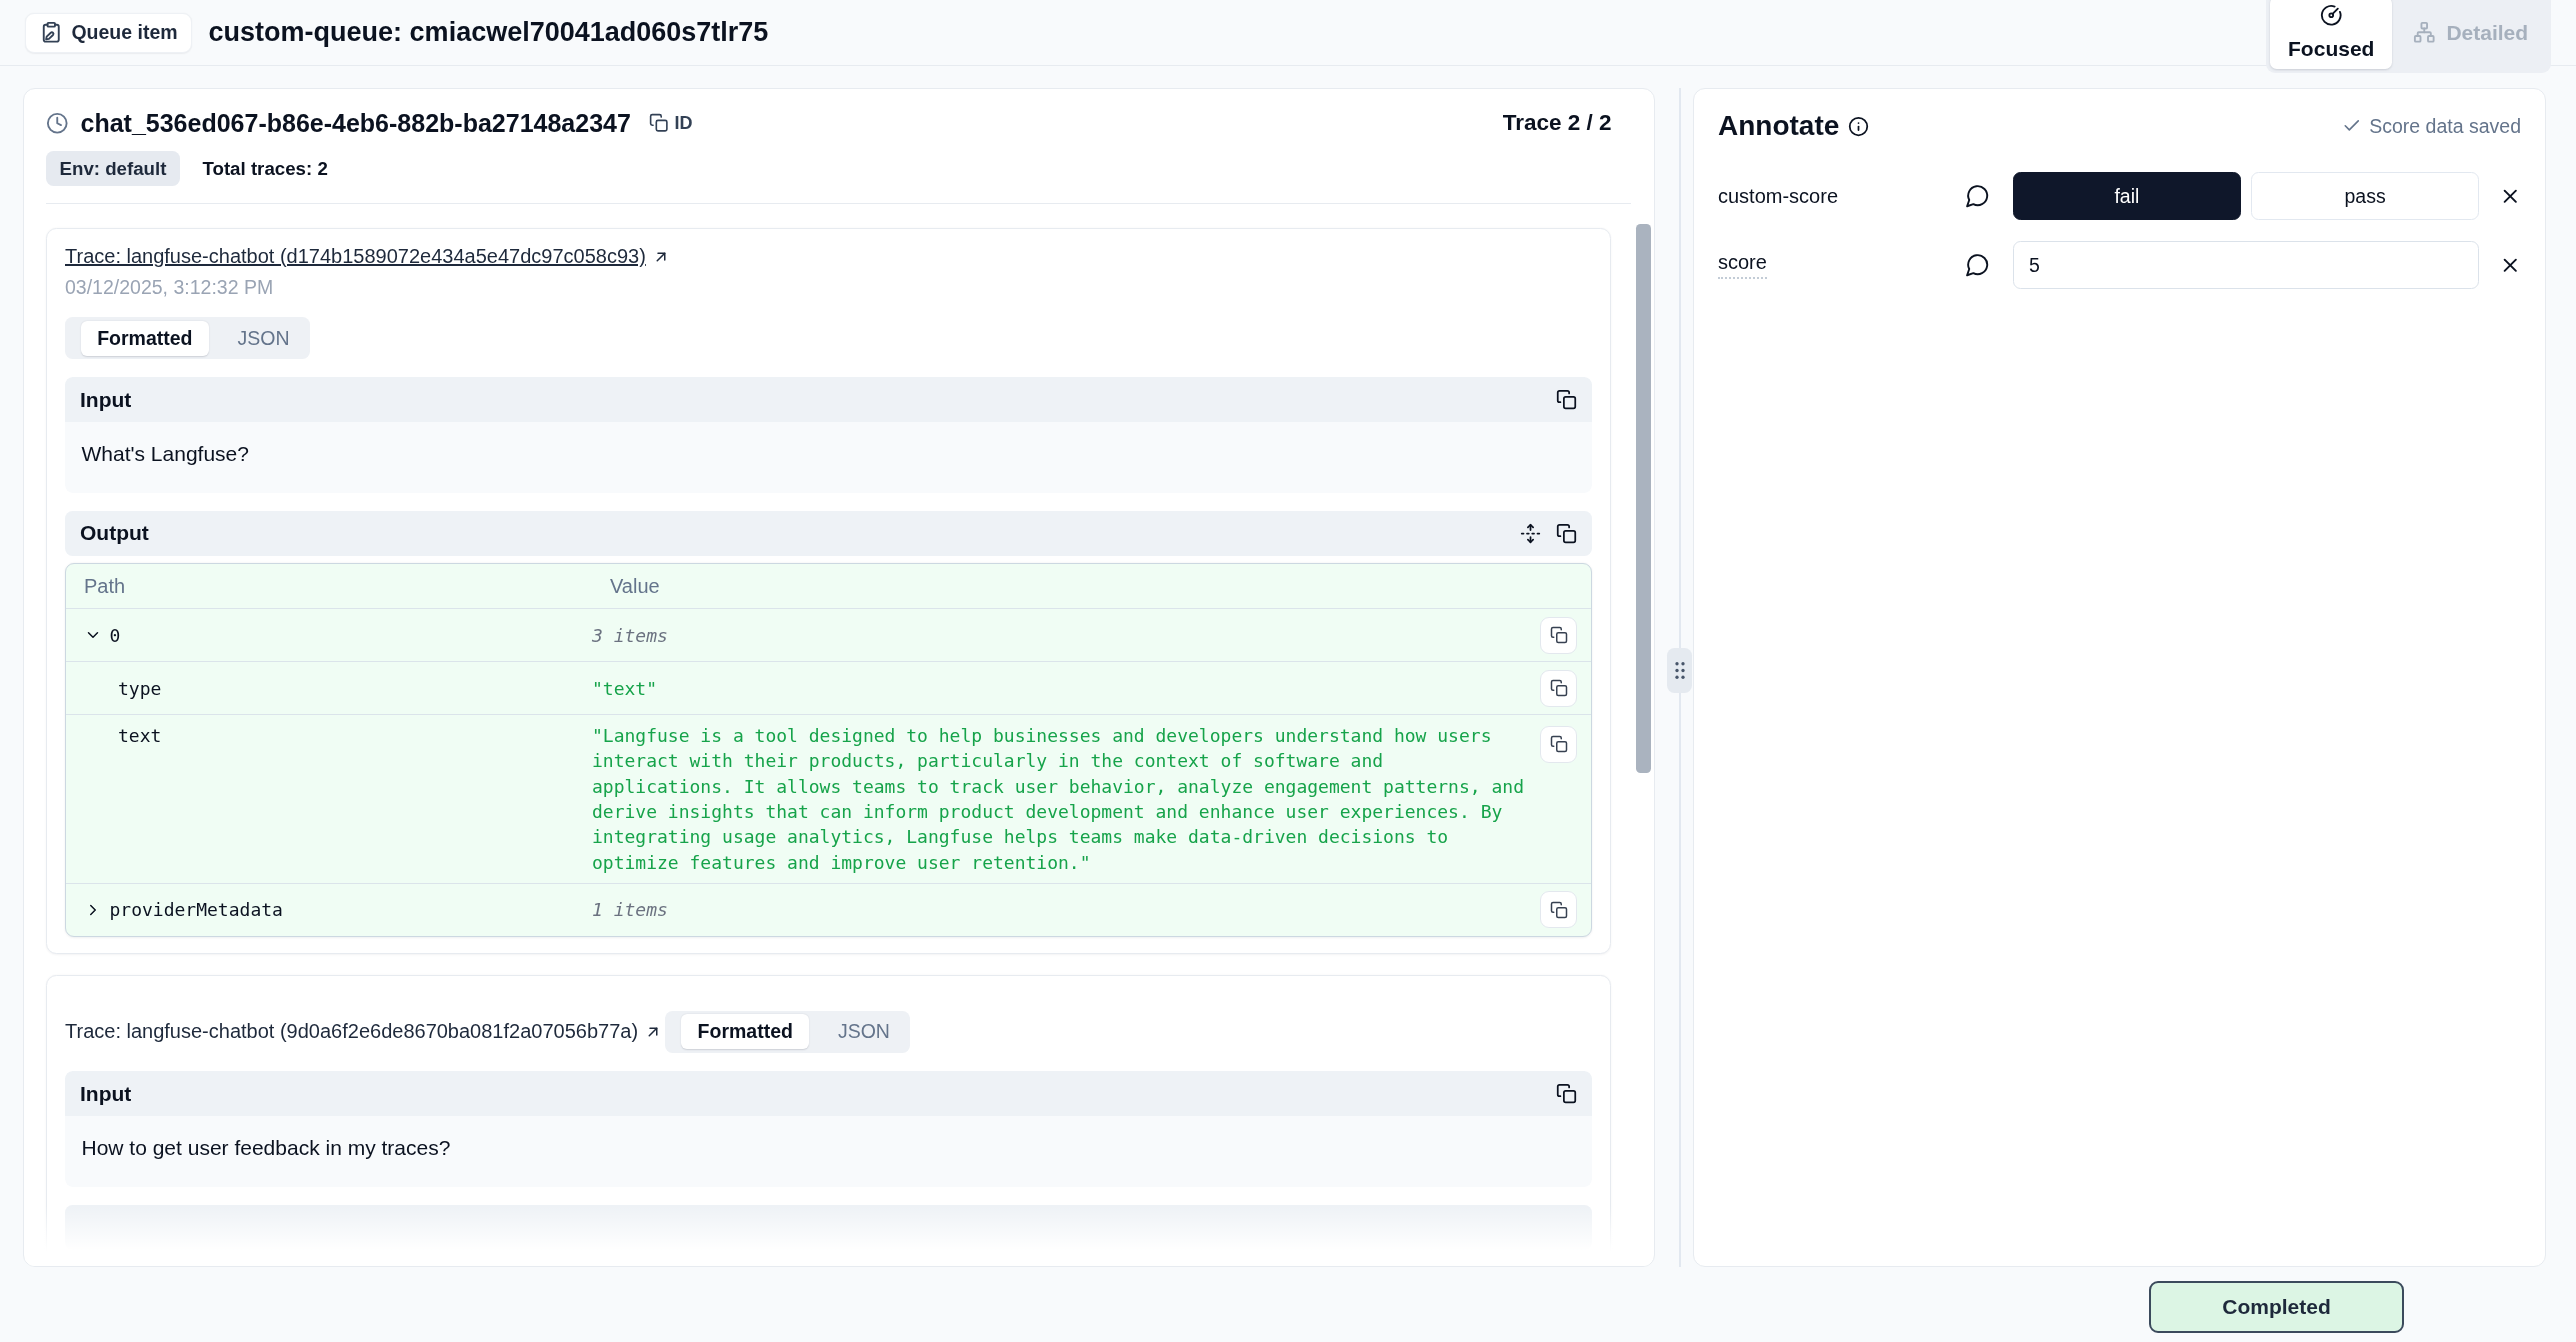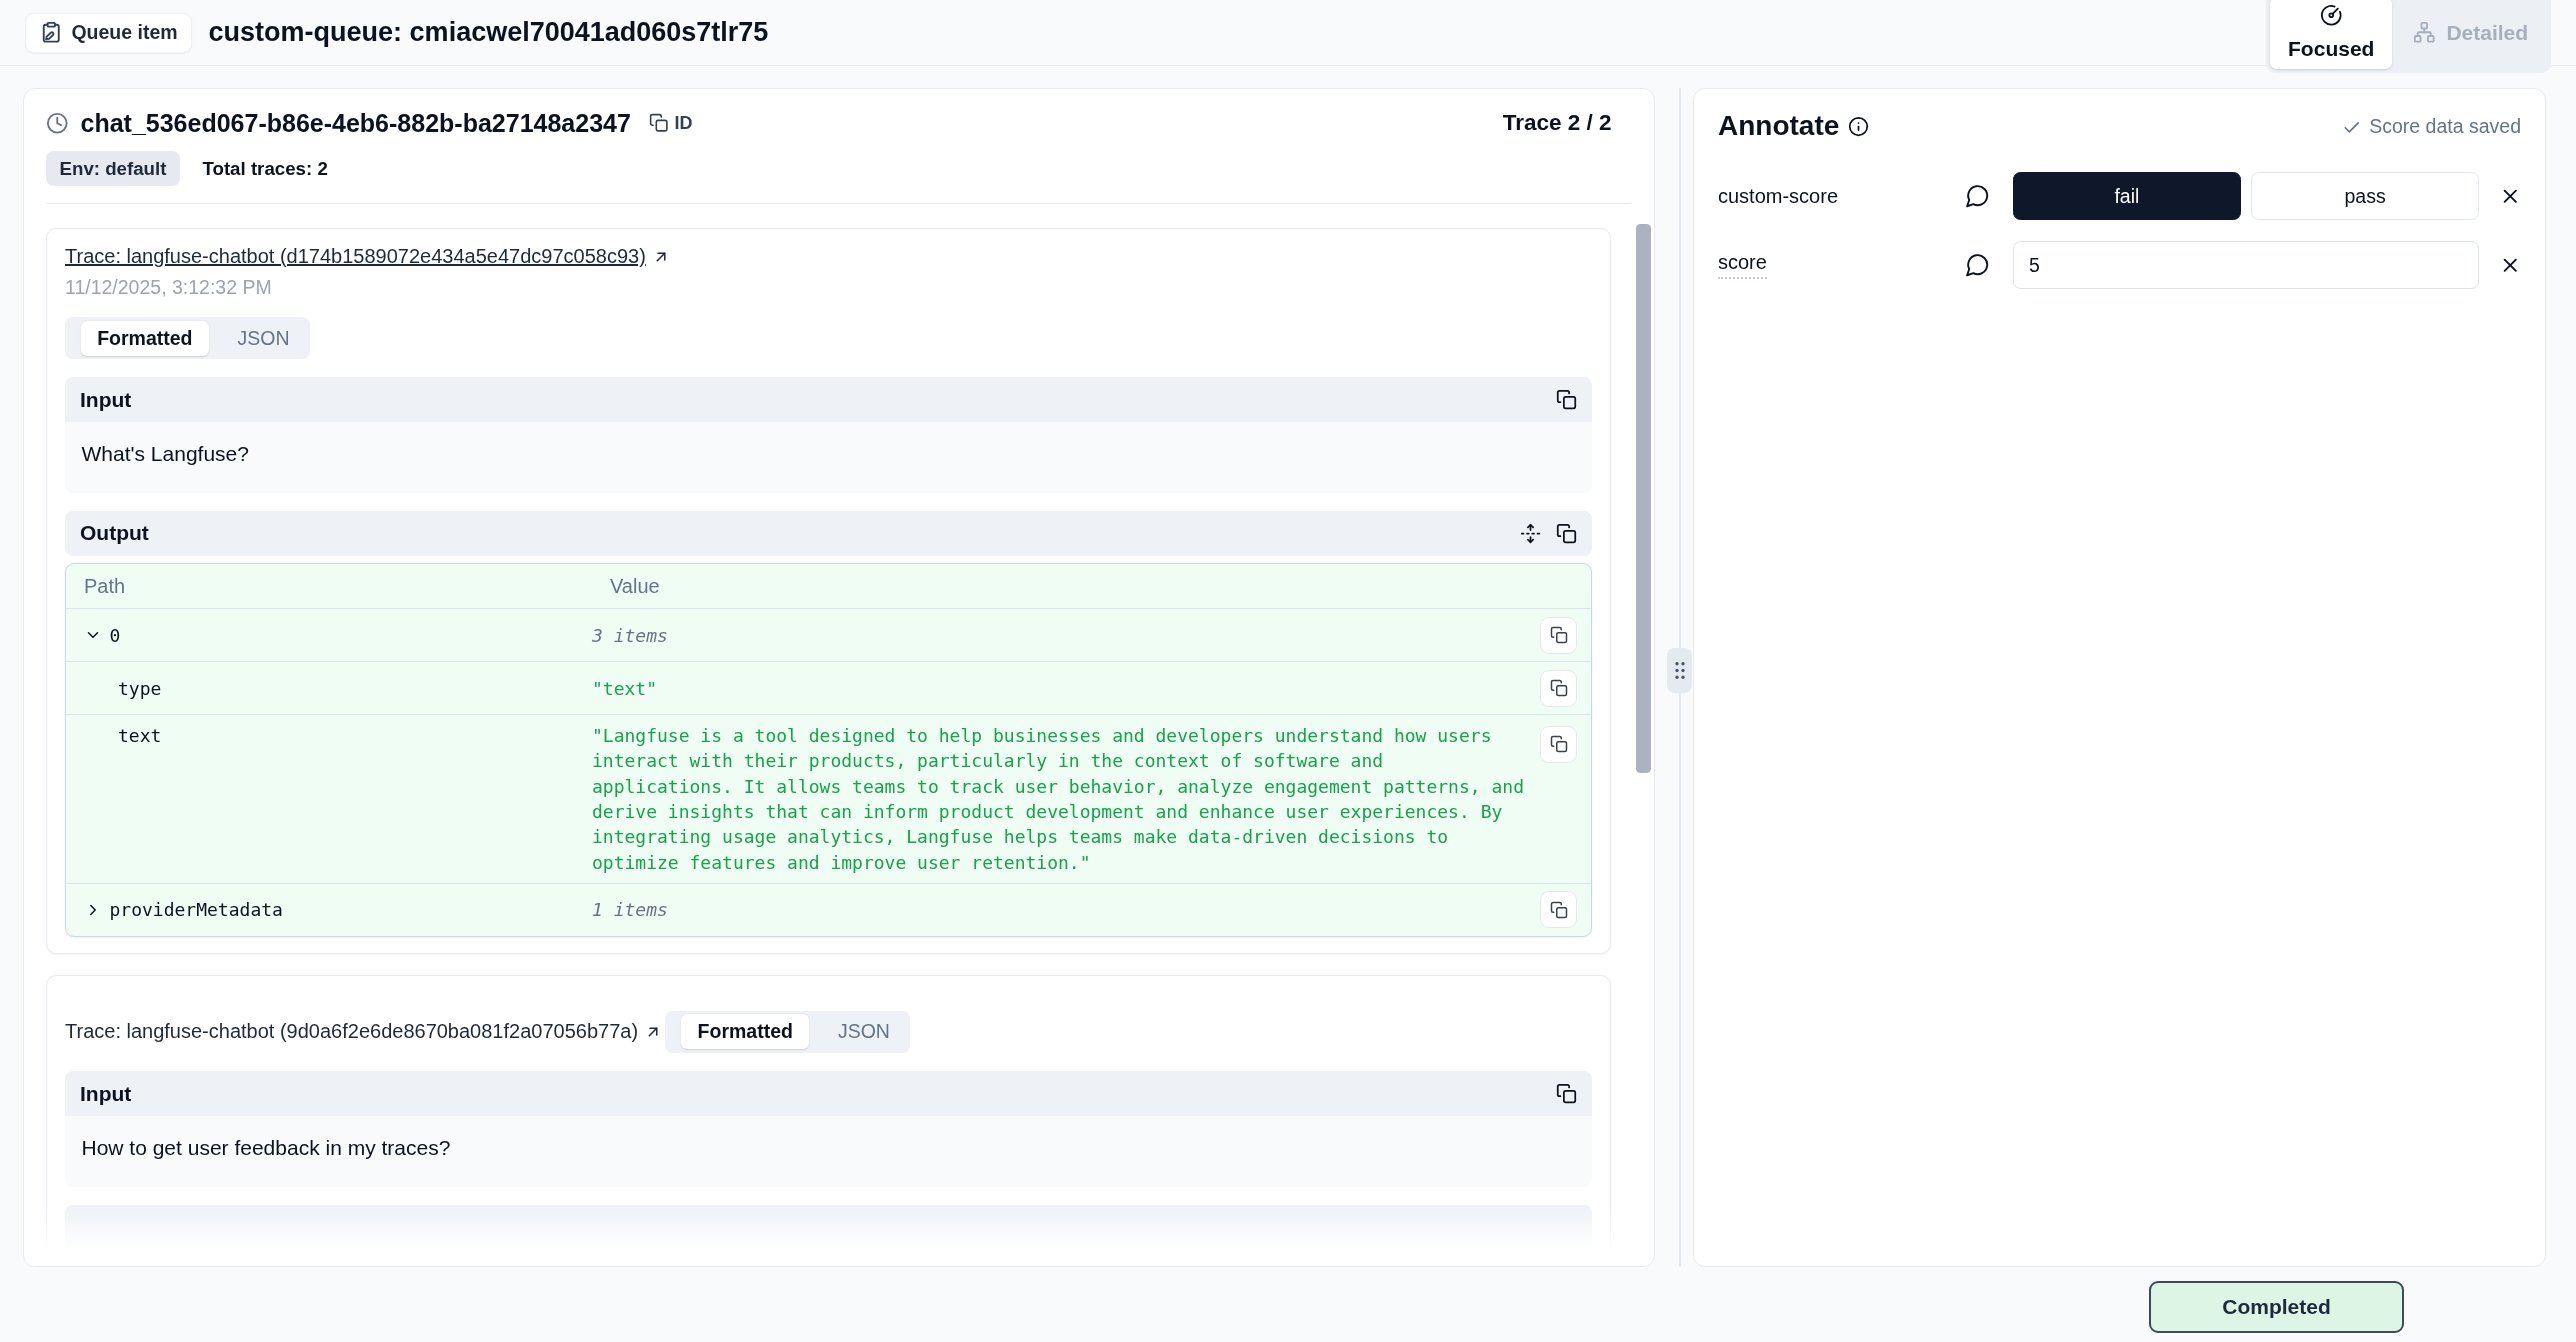--- a/index.html
+++ b/index.html
@@ -86,21 +86,21 @@
   .jpath .chev { color:#0b1220; }
   .jval.muted { color:#6b7280; font-style:italic; }
   .jval.green { color:#16a34a; }
   .copy-chip { width:37px; height:37px; background:#ffffff; border:1.5px solid #e3e8ee; border-radius:9px;
     display:flex; align-items:center; justify-content:center; color:#374151; justify-self:end; cursor:pointer; }
 
   
   .an-header { display:flex; align-items:center; }
   .an-title { font-size:28px; font-weight:700; color:#0b1220; }
   .an-info { margin-left:9px; color:#0b1220; }
-  .an-status { margin-left:auto; display:flex; align-items:flex-end; gap:7.5px; font-size:19.5px; color:#64748b; }
+  .an-status { margin-left:auto; display:flex; align-items:center; gap:7.5px; font-size:19.5px; color:#64748b; }
   .score-row { display:grid; grid-template-columns:247px 48px 1fr 42px; align-items:center; margin-top:30px; }
   .score-row + .score-row { margin-top:21px; }
   .score-label { font-size:20px; color:#0b1220; }
   .score-label.dotted { width:fit-content; border-bottom:2.2px dotted #c3ccd6; padding-bottom:2.2px; }
   .comment-btn { background:none; border:none; color:#0b1220; cursor:pointer; display:flex; }
   .seg-group { display:flex; gap:10.5px; }
   .seg-btn { flex:1; height:48px; border-radius:7.5px; font-size:19.5px; cursor:pointer;
     display:flex; align-items:center; justify-content:center; }
   .seg-btn.selected { background:#0f172a; color:#ffffff; border:1.5px solid #0f172a; }
   .seg-btn.unselected { background:#ffffff; color:#0b1220; border:1.5px solid #e2e8f0; }
@@ -187,21 +187,21 @@
     <div class="trace-card">
       <a class="trace-link underlined">
         <span>Trace: langfuse-chatbot (d174b1589072e434a5e47dc97c058c93)</span>
         <span>
           <svg width="18" height="18" viewBox="0 0 24 24" fill="none" stroke="#1e293b" stroke-width="2" stroke-linecap="round" stroke-linejoin="round">
               <path d="M7 17 17 7"></path>
               <path d="M8 7h9v9"></path>
             </svg>
         </span>
       </a>
-      <div class="trace-ts">11/12/2025, 3:12:32 PM</div>
+      <div class="trace-ts">03/12/2025, 3:12:32 PM</div>
       <div class="fmt-tabs">
         <div class="fmt-tab active">Formatted</div>
         <div class="fmt-tab inactive">JSON</div>
       </div>
 
       <div class="io-section">
         <div class="io-header">
           <span>Input</span>
           <span class="hdr-icons">
             <button class="icon-btn">

